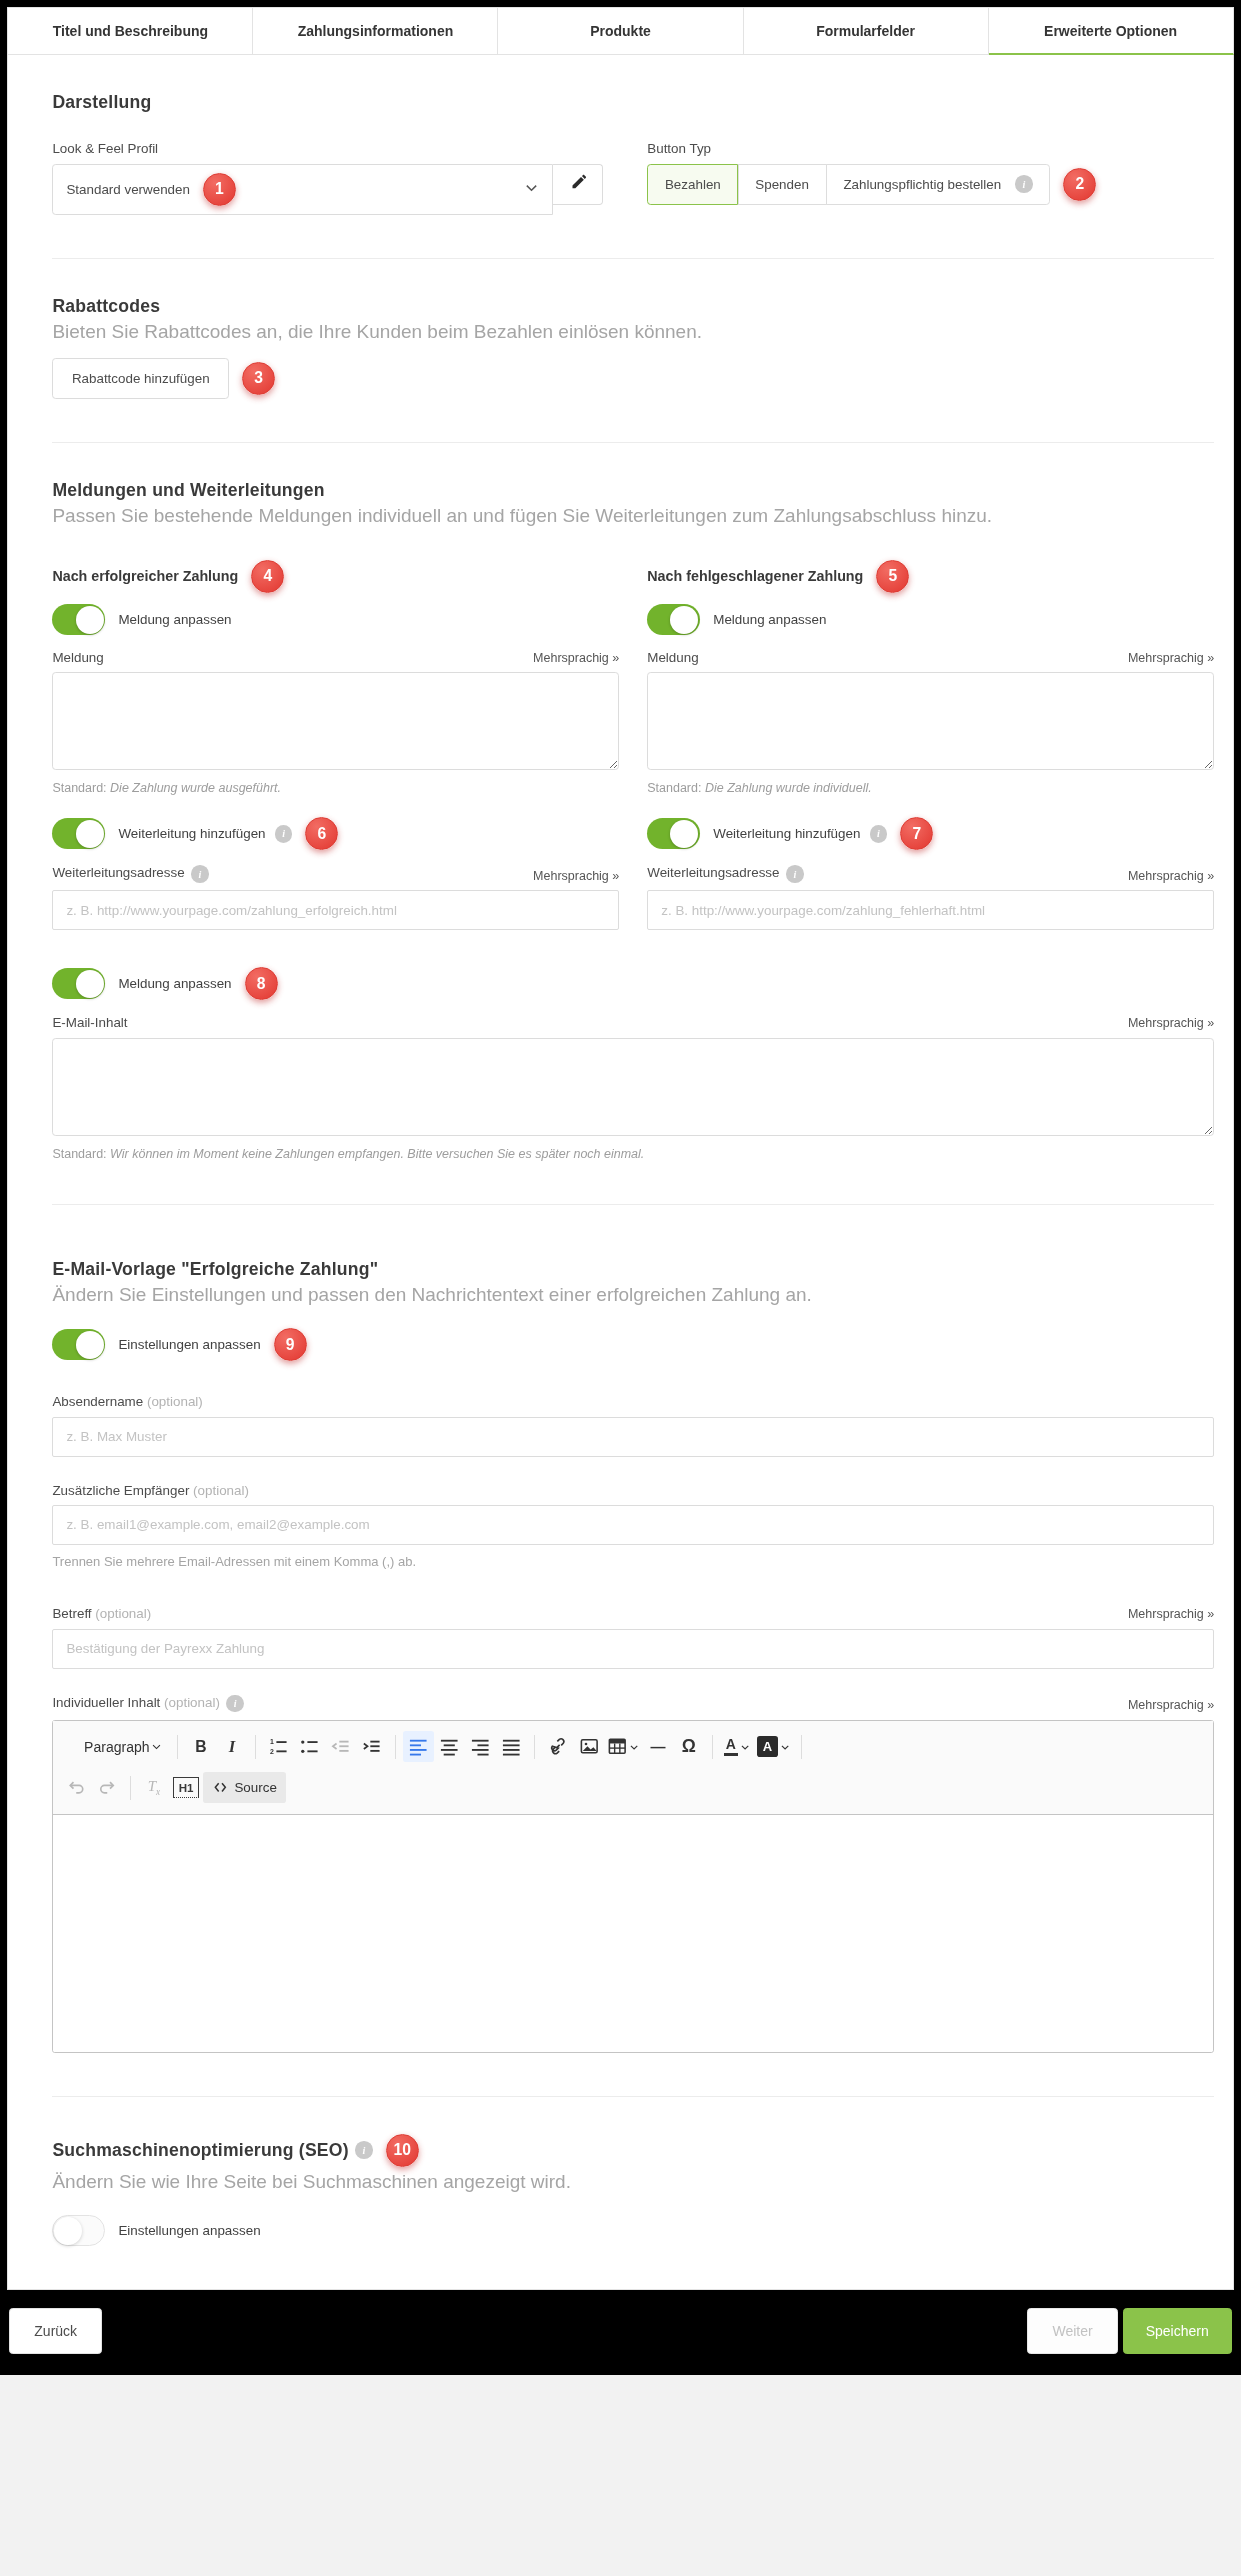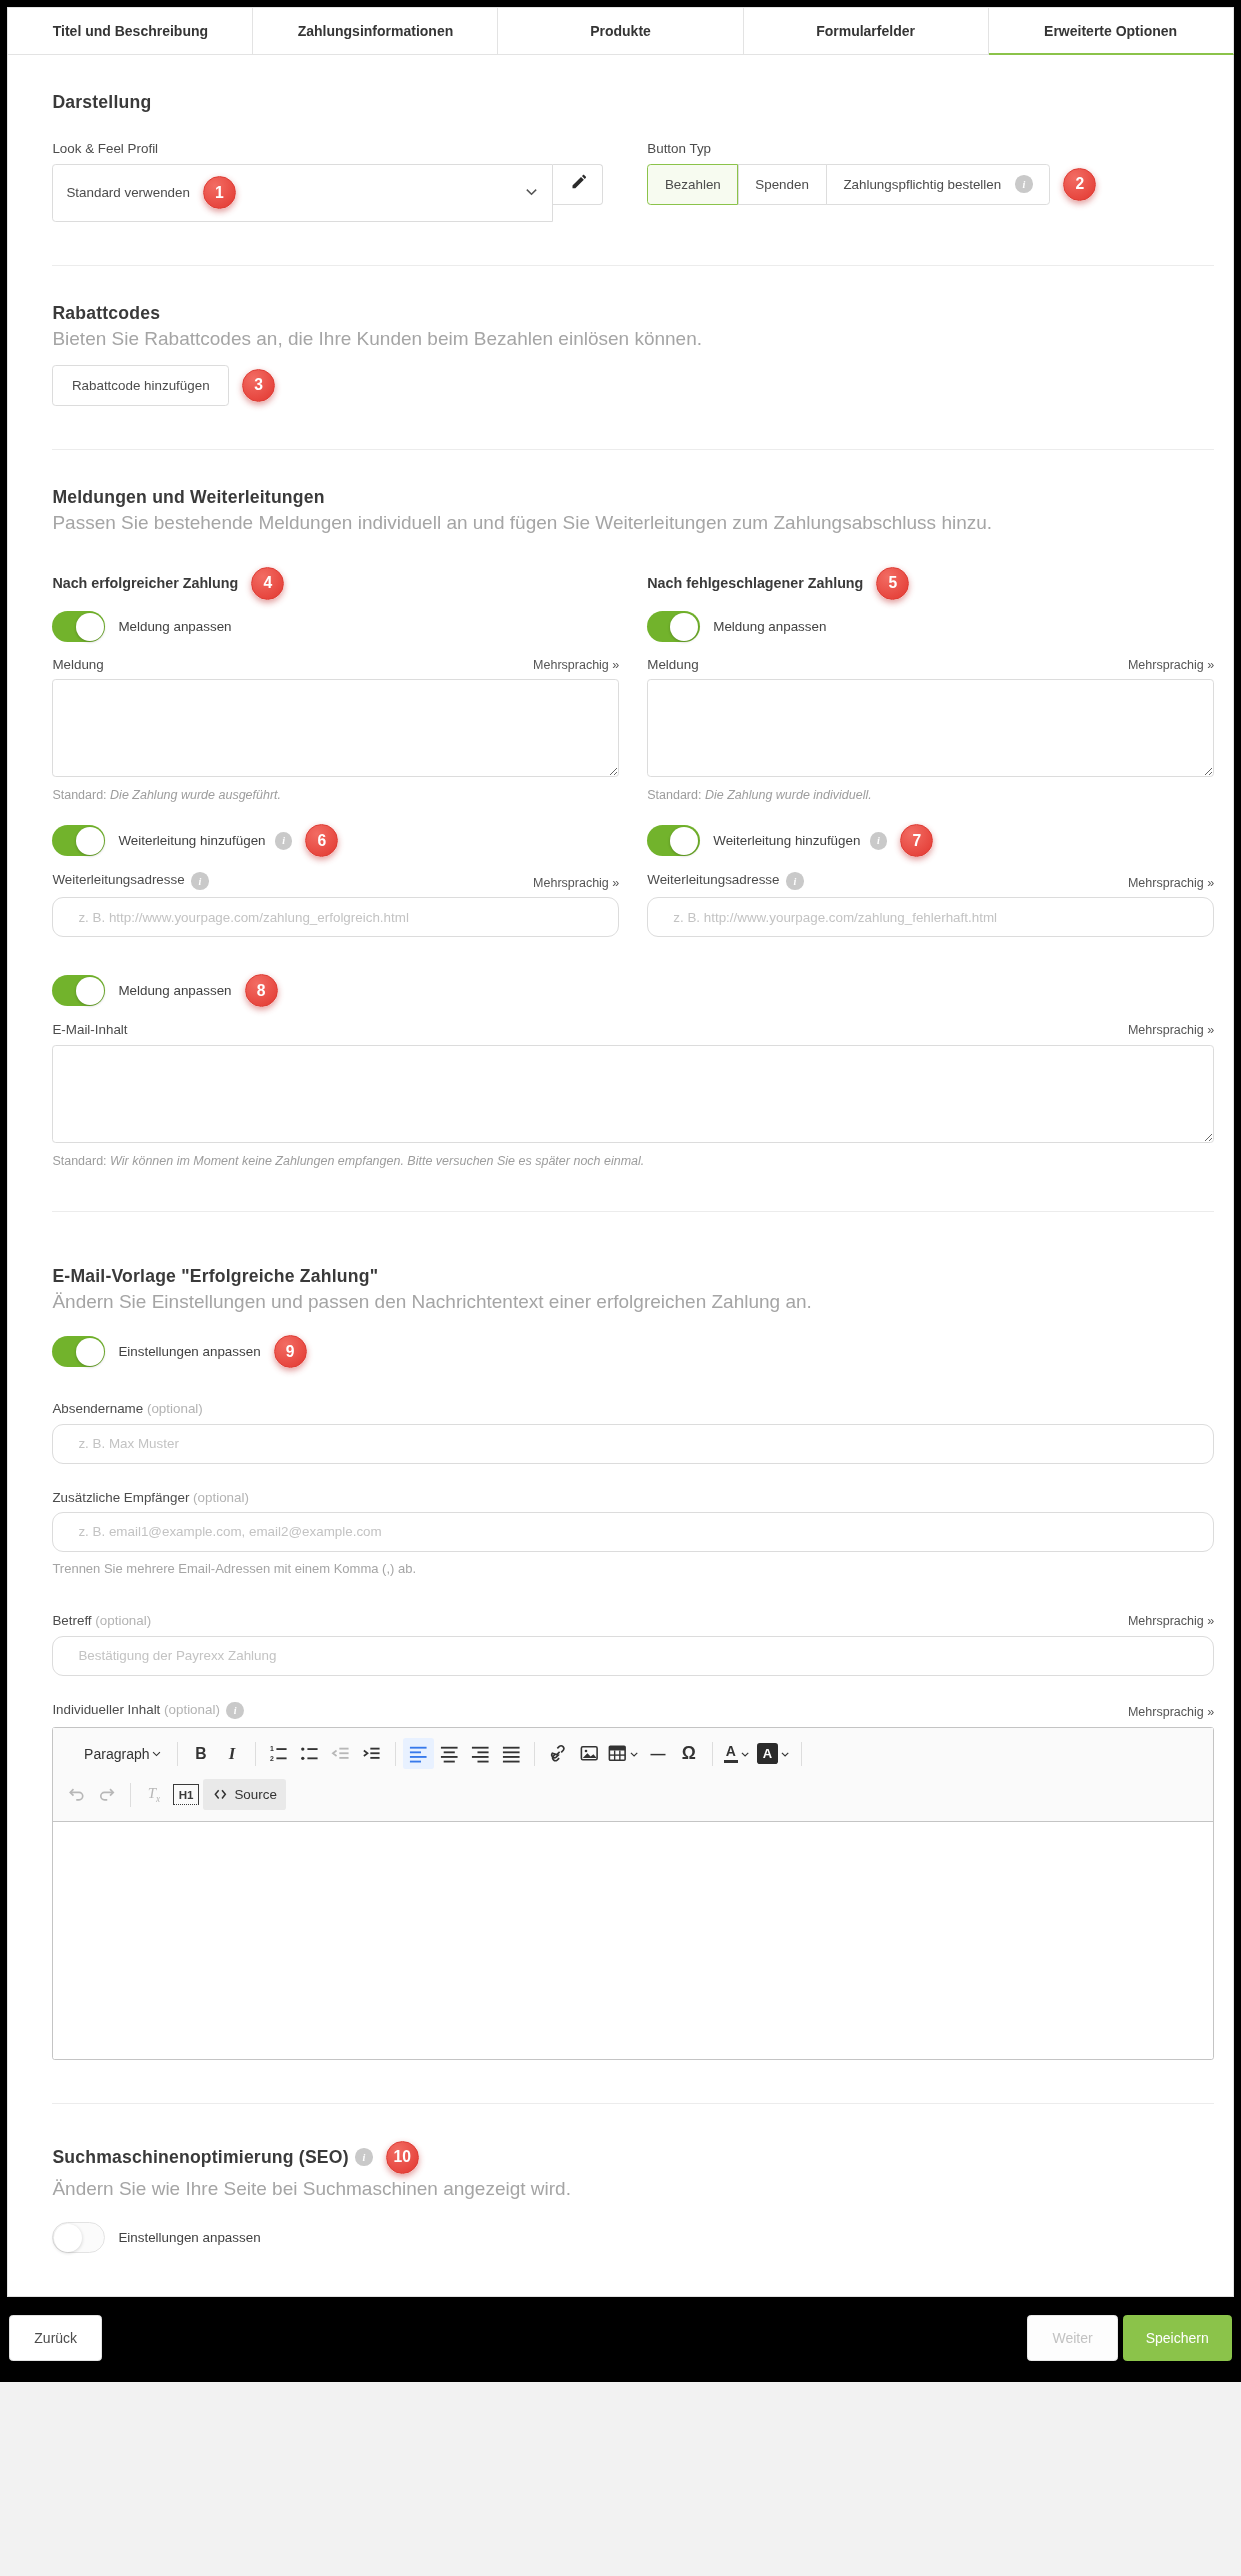--- a/index.html
+++ b/index.html
@@ -23,34 +23,34 @@
   h3 { font-size:14.3px; font-weight:700; color:#3a3a3a; }
   .desc { font-size:19px; color:#a5a5a5; margin-top:4px; }
   .lbl { font-size:13.4px; color:#4c4c4c; }
   .opt { color:#b3b3b3; }
   .field-label-row { display:flex; justify-content:space-between; align-items:flex-end; margin-bottom:7.4px; }
   .mehrsprachig { font-size:12.5px; color:#555; cursor:pointer; white-space:nowrap; }
 
   .cols { display:grid; grid-template-columns:1fr 1fr; column-gap:28px; }
 
   
-  .text-input { width:100%; height:40px; border:0.9px solid #dcdcdc; border-radius:11px;
-                padding:0 25px; font-size:13.4px; color:#555; background:#fff;
+  .text-input { width:100%; height:40px; border:0.9px solid #dcdcdc; border-radius:2px;
+                padding:0 13px; font-size:13.4px; color:#555; background:#fff;
                 font-family:"Liberation Sans", sans-serif; }
   .text-input::placeholder, textarea::placeholder { color:#c3c3c3; }
   textarea.area { width:100%; height:98px; border:0.9px solid #dcdcdc; border-radius:3.7px;
                   padding:9.3px 13px; font-size:13.4px; color:#555; resize:vertical;
                   font-family:"Liberation Sans", sans-serif; }
   .std-hint { margin-top:8.3px; font-size:12.5px; color:#9d9d9d; }
   .std-hint i { }
   .hint { margin-top:9.3px; font-size:13px; color:#a5a5a5; }
 
   
   .select-group { display:flex; width:551px; }
-  .select { flex:1; height:58px; border:0.9px solid #dcdcdc; border-radius:3.7px 0 0 3.7px;
+  .select { flex:1; height:51px; border:0.9px solid #dcdcdc; border-radius:3.7px 0 0 3.7px;
             display:flex; align-items:center; padding:13px 13px; cursor:pointer; background:#fff; }
   .select .sel-text { font-size:13.4px; color:#4c4c4c; }
   .select .chev { margin-left:auto; }
   .icon-btn { width:50px; height:41px; border:0.9px solid #dcdcdc; border-left:none;
               border-radius:0 3.7px 3.7px 0; background:#fff; display:flex; align-items:center;
               justify-content:center; cursor:pointer; }
 
   
   .segmented { display:inline-flex; }
   .seg { height:41px; padding:0 16.7px; background:#fff; border:0.9px solid #ddd; margin-left:-0.9px;

